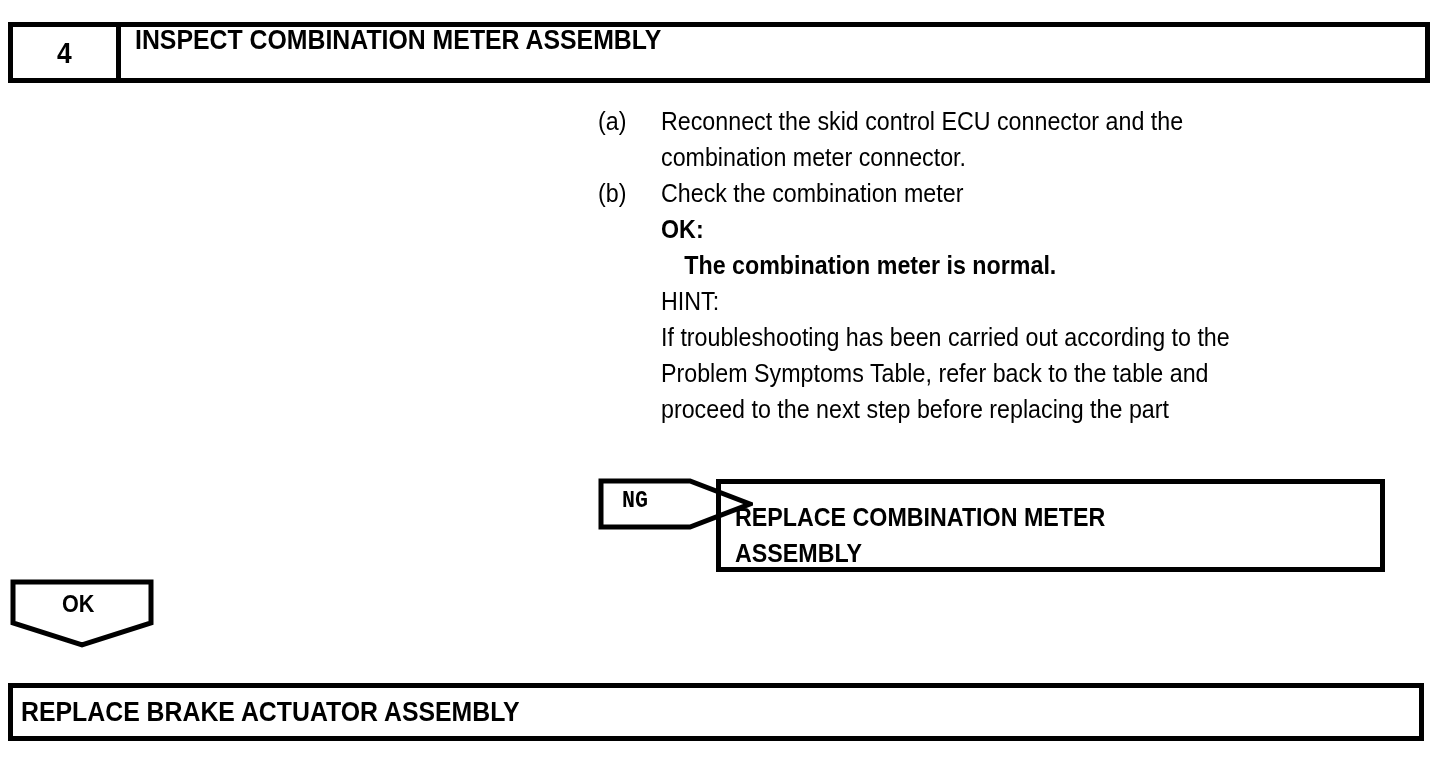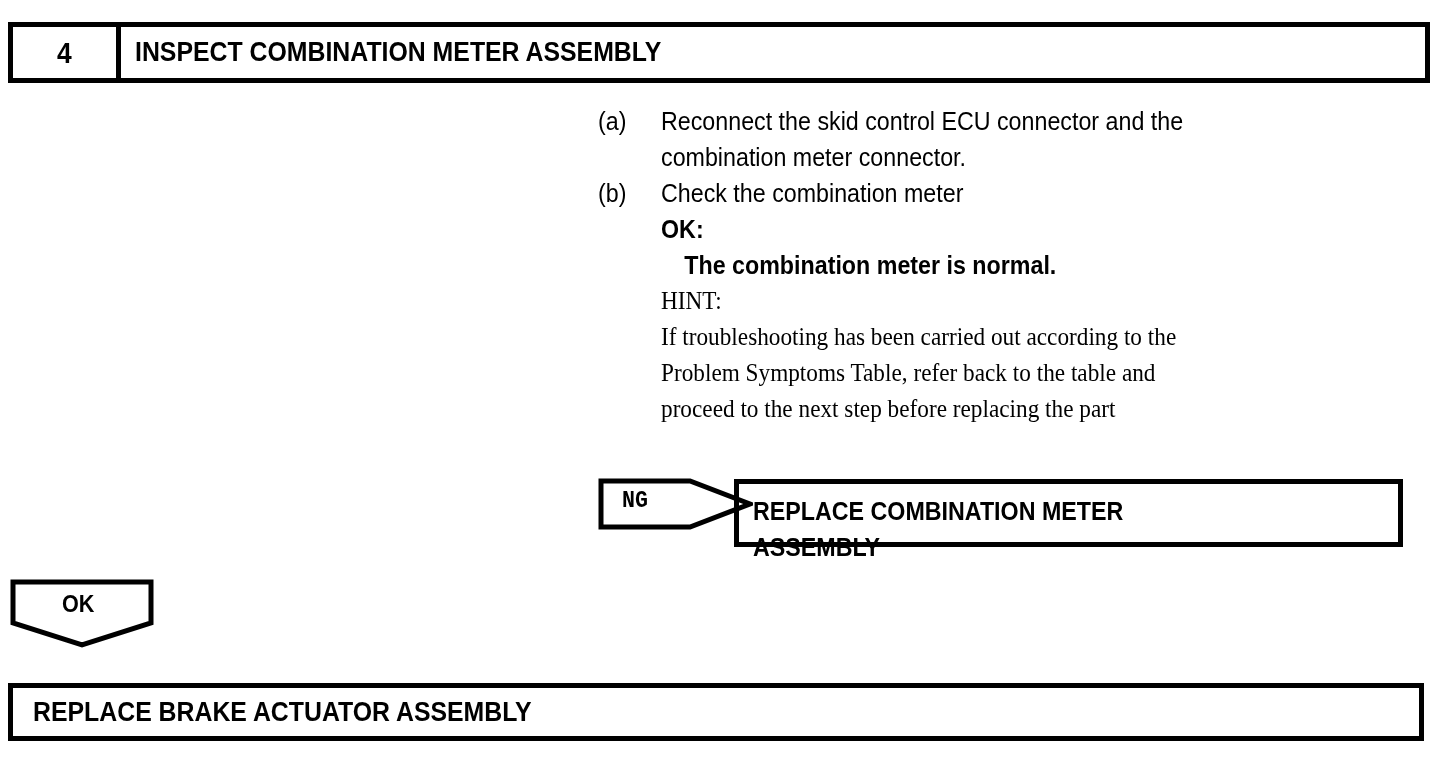--- a/index.html
+++ b/index.html
@@ -39,21 +39,21 @@
   .step-number {
     font-size: 30px;
     font-weight: bold;
     letter-spacing: 0px;
     line-height: 1;
     transform: scaleX(0.88);
   }
   .step-title-cell {
     flex: 1;
     display: flex;
-    align-items: center;
+    align-items: flex-start;
     padding-left: 14px;
     box-sizing: border-box;
   }
   .step-title {
     font-size: 27px;
     font-weight: bold;
     line-height: 1;
     white-space: nowrap;
     transform: scaleX(0.92);
     transform-origin: left center;
@@ -89,21 +89,20 @@
     transform-origin: left center;
   }
   .proc-line.bold {
     font-weight: bold;
   }
   .proc-line.indent {
     padding-left: 25px;
   }
   .hint-block {
     margin-left: 63px;
-    font-family: Liberation Serif, serif;
   }
 
   
   .ng-arrow {
     position: absolute;
     left: 598px;
     top: 478px;
     width: 155px;
     height: 52px;
     font-family: Liberation Mono, monospace;
@@ -119,27 +118,27 @@
     top: 11px;
     font-size: 24px;
     font-weight: bold;
     line-height: 1;
     transform: scaleX(0.9);
     transform-origin: left top;
   }
 
   .replace-meter-box {
     position: absolute;
-    left: 734px;
+    left: 716px;
     top: 479px;
     width: 669px;
-    height: 68px;
+    height: 93px;
     border: 5px solid #000;
     box-sizing: border-box;
-    padding: 9px 0 0 14px;
+    padding: 15px 0 0 14px;
   }
   .replace-meter-line {
     font-size: 25px;
     font-weight: bold;
     line-height: 36px;
     white-space: nowrap;
     transform: scaleX(0.93);
     transform-origin: left center;
   }
 
@@ -171,21 +170,21 @@
   .result-box {
     position: absolute;
     left: 8px;
     top: 683px;
     width: 1416px;
     height: 58px;
     border: 5px solid #000;
     box-sizing: border-box;
     display: flex;
     align-items: center;
-    padding-left: 20px;
+    padding-left: 8px;
   }
   .result-text {
     font-size: 27px;
     font-weight: bold;
     line-height: 1;
     white-space: nowrap;
     transform: scaleX(0.92);
     transform-origin: left center;
   }
 </style>

